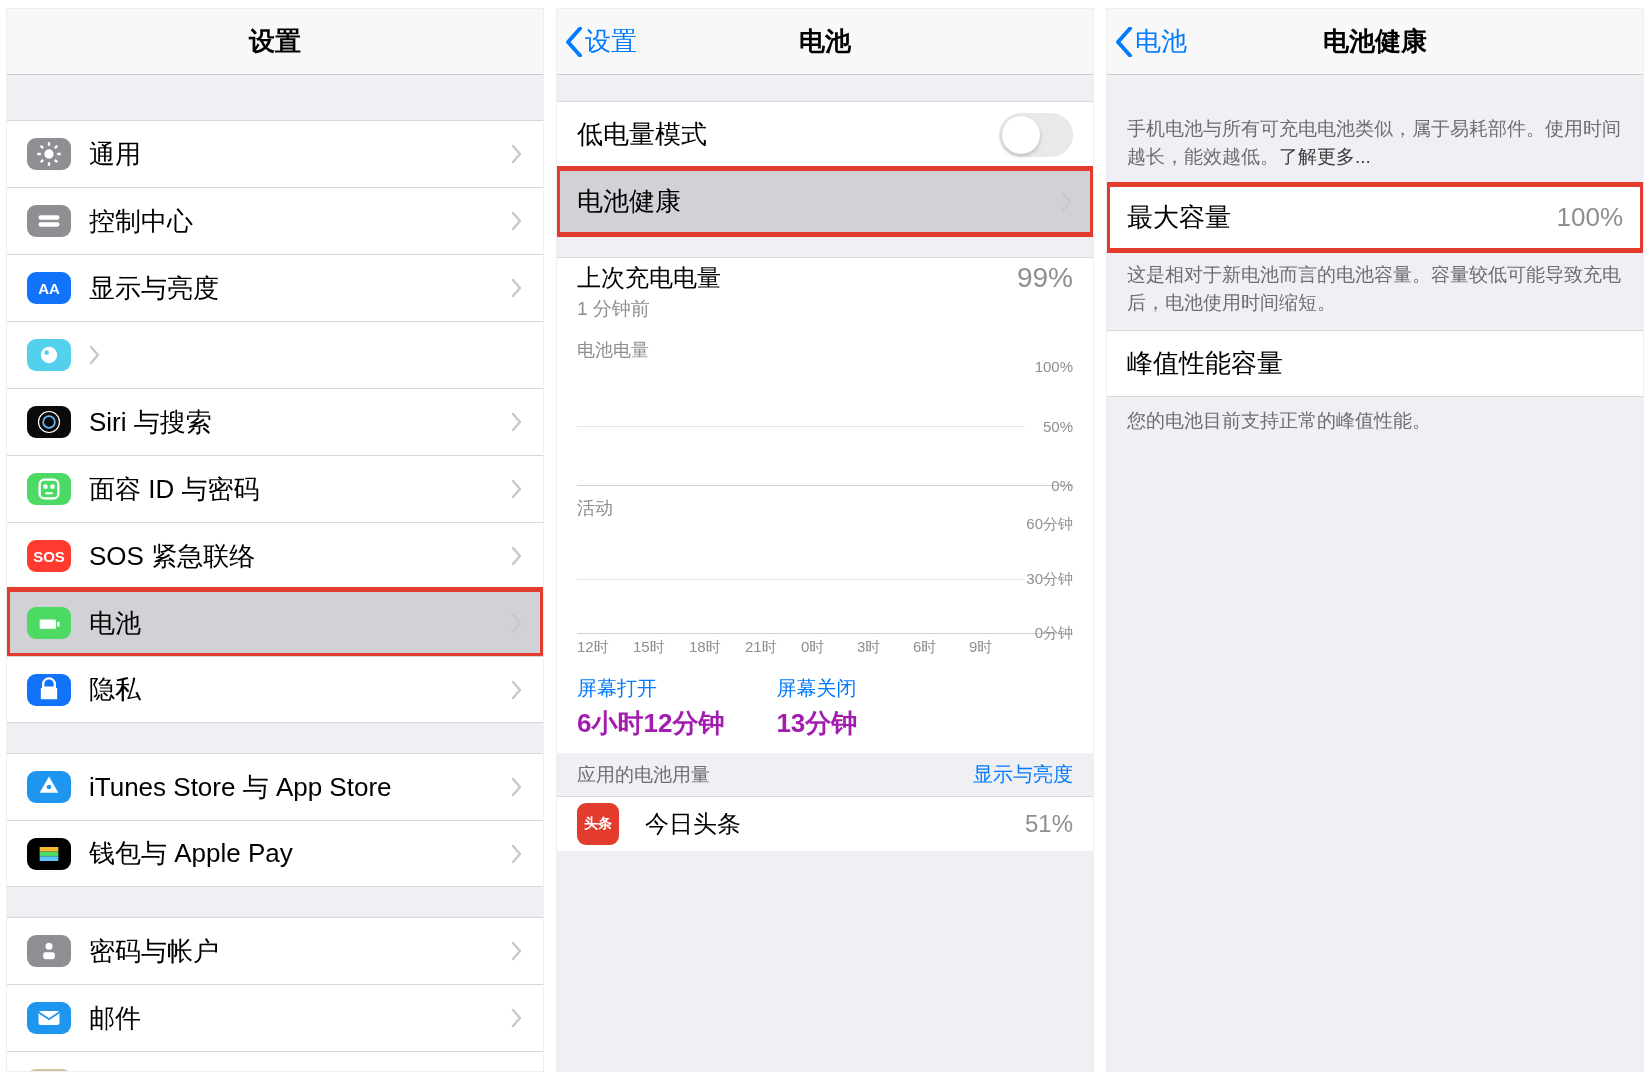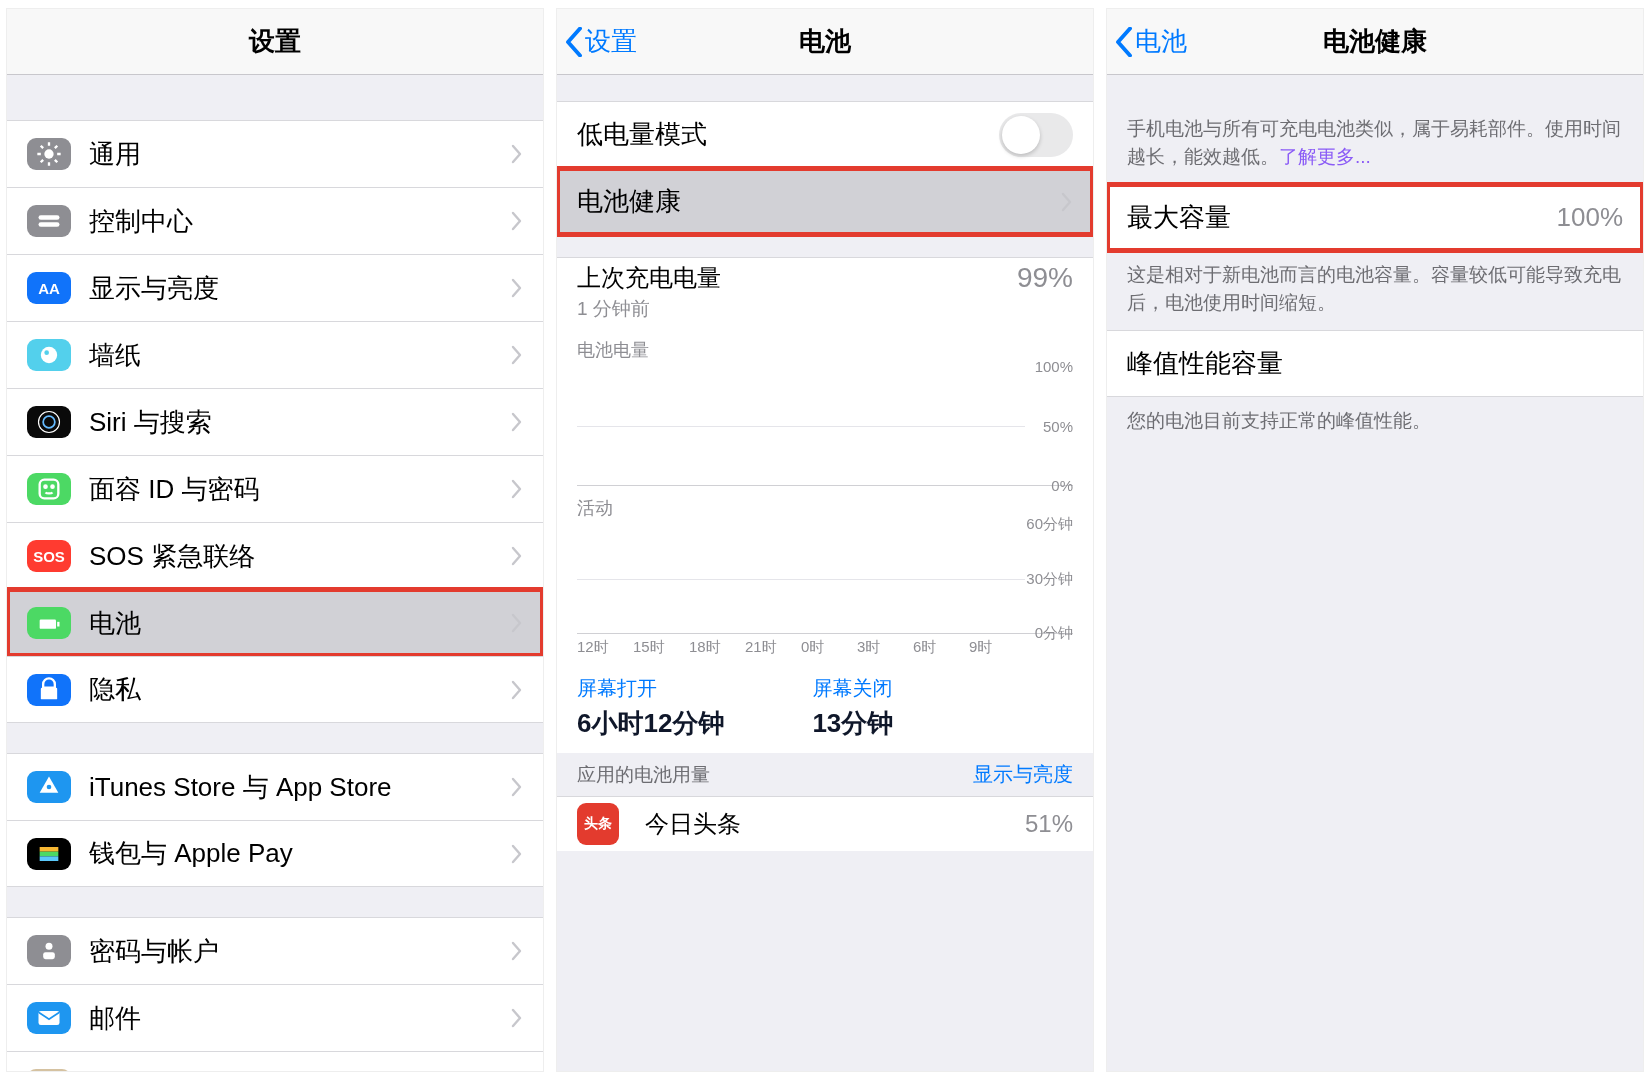--- a/index.html
+++ b/index.html
@@ -12,21 +12,21 @@
   .spacer{height:45px;}
   .row{background:#fff;border-top:1px solid #d8d8dc;display:flex;align-items:center;padding:0 20px;height:67px;position:relative;}
   .row.last{border-bottom:1px solid #d8d8dc;}
   .row .icon{width:44px;height:32px;border-radius:9px;margin-right:18px;display:flex;align-items:center;justify-content:center;flex-shrink:0;}
   .row .label{font-size:26px;color:#000;flex:1;}
   .row .chev{color:#c7c7cc;}
   .row .chev svg{width:12px;height:20px;display:block;}
   .row .value{font-size:26px;color:#8e8e93;margin-left:auto;}
   .hl{outline:5px solid #e33b2e;outline-offset:-3px;}
   .footer-text{font-size:19px;color:#6d6d72;padding:10px 20px 14px;line-height:1.45;}
-  .footer-text .link{color:#8b5cf6;}
+  .footer-text .link{color:#404040;}
   .toggle{width:74px;height:44px;border-radius:22px;background:#e9e9ea;position:relative;margin-left:auto;}
   .toggle::after{content:"";position:absolute;top:3px;left:3px;width:38px;height:38px;background:#fff;border-radius:50%;box-shadow:0 2px 4px rgba(0,0,0,.2);}
   .seg{display:flex;margin:18px 16px 14px;border:2px solid #007aff;border-radius:8px;overflow:hidden;height:44px;}
   .seg div{flex:1;display:flex;align-items:center;justify-content:center;font-size:21px;}
   .seg .on{background:#007aff;color:#fff;}
   .seg .off{background:#fff;color:#007aff;}
   .stat{display:flex;align-items:flex-start;padding:4px 20px 4px;}
   .chart-wrap{padding:2px 20px 0;}
   .chart-title{font-size:18px;color:#8e8e93;margin:10px 0 4px;}
   .chart-box{position:relative;height:120px;border-bottom:1px solid #d0d0d4;}
@@ -36,23 +36,23 @@
   .ytick{position:absolute;right:0;font-size:15px;color:#8e8e93;transform:translateY(-50%);}
   .bars{position:absolute;left:0;right:48px;bottom:0;display:flex;align-items:flex-end;gap:2px;}
   .bars.green .b{flex:1;background:#8fe38a;}
   .bars.green .b.dk{background:#4cd964;}
   .bars.blue .b{width:13px;background:#1f77e6;}
   .bars.blue .b.lt{background:#8cc9f0;}
   .bars.blue{gap:5px;justify-content:flex-start;padding-left:2px;}
   .xticks{display:flex;font-size:15px;color:#8e8e93;padding:4px 48px 2px 0;position:relative;}
   .xticks span{flex:1;text-align:left;}
   .subx{font-size:15px;color:#8e8e93;padding-left:52%;}
-  .usage{display:flex;padding:16px 20px 12px;gap:88px;}
+  .usage{display:flex;padding:16px 20px 12px;gap:52px;}
   .usage .u .utit{font-size:20px;color:#007aff;margin-bottom:4px;}
-  .usage .u .uval{font-size:26px;font-weight:600;color:#0f172a;}
+  .usage .u .uval{font-size:26px;font-weight:600;color:#a21caf;}
   .approw{background:#fff;display:flex;align-items:center;padding:6px 20px;border-top:1px solid #d8d8dc;}
   .approw .aicon{width:42px;height:42px;border-radius:9px;background:#e33b2e;color:#fff;display:flex;align-items:center;justify-content:center;font-size:14px;font-weight:bold;margin-right:26px;}
   .section-head{display:flex;align-items:center;padding:8px 20px;font-size:19px;color:#6d6d72;}
   .section-head .link{margin-left:auto;color:#007aff;font-size:20px;}
   
   .ic-general{background:#8e8e93;} .ic-cc{background:#8e8e93;} .ic-display{background:#1073fa;} .ic-wall{background:#53d0ec;} .ic-siri{background:#0a0a0a;} .ic-face{background:#4cd964;} .ic-sos{background:#ff3b30;} .ic-batt{background:#4cd964;} .ic-priv{background:#1073fa;}
   .ic-itunes{background:#1e96f0;} .ic-wallet{background:#000;} .ic-acct{background:#8e8e93;} .ic-mail{background:#1e96f0;} .ic-contacts{background:#d5c2a1;}
   .icon svg{width:28px;height:28px;}
   .icon span.txt{color:#fff;font-size:15px;font-weight:bold;}
 </style>
@@ -104,21 +104,20 @@
           </svg>
         </span>
       </div>
       <div class="row">
         <div class="icon ic-wall">
           <svg viewBox="0 0 24 24" fill="#fff">
             <circle cx="12" cy="12" r="7"></circle>
             <circle cx="10" cy="10" r="2" fill="#53d0ec"></circle>
           </svg>
         </div>
-        <span class="label">墙纸</span>
         <span class="chev">
           <svg viewBox="0 0 12 20">
             <polyline points="2,2 9,10 2,18" fill="none" stroke="#c7c7cc" stroke-width="2.4" stroke-linecap="round" stroke-linejoin="round"></polyline>
           </svg>
         </span>
       </div>
       <div class="row">
         <div class="icon ic-siri">
           <svg viewBox="0 0 24 24">
             <circle cx="12" cy="12" r="9" fill="none" stroke="#fff" stroke-width="1"></circle>

